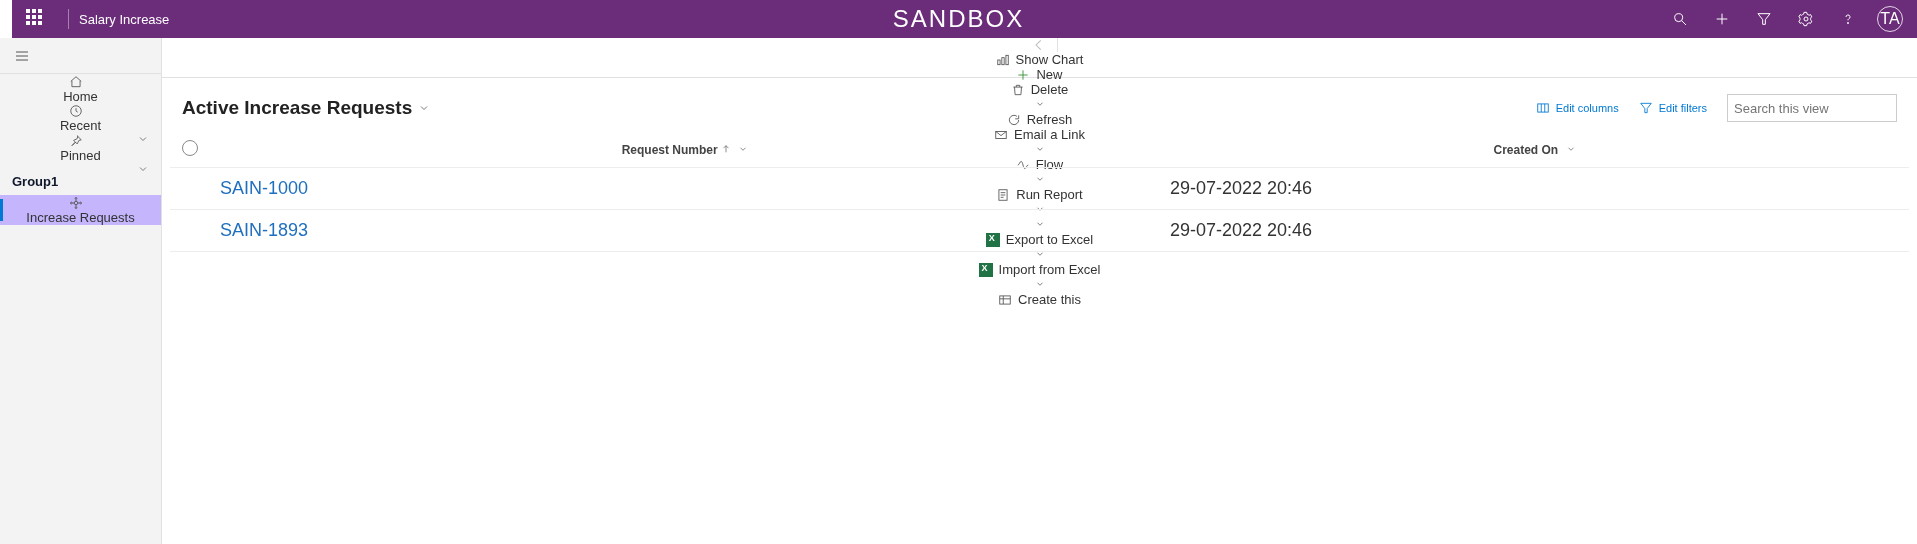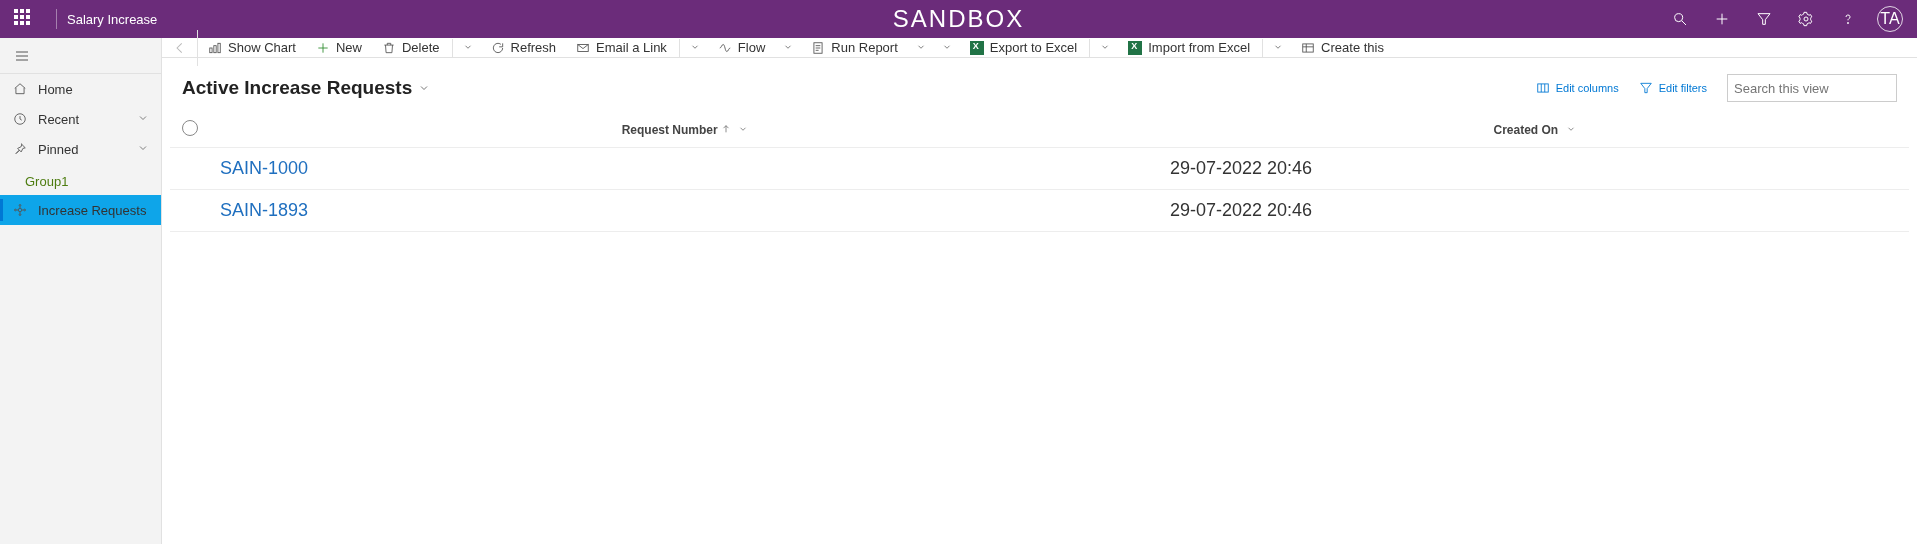--- a/index.html
+++ b/index.html
@@ -22,20 +22,21 @@
 
   
   .topbar {
     height: 38px;
     background: var(--purple);
     color: #fff;
     display: flex;
     align-items: center;
     padding: 0 8px;
     font-size: 13px;
+    margin-left: 12px;
   }
   .topbar .waffle {
     width: 20px; height: 20px;
     display: grid;
     grid-template-columns: repeat(3, 4px);
     grid-template-rows: repeat(3, 4px);
     gap: 2px;
     margin: 0 12px 0 6px;
     cursor: pointer;
   }
@@ -67,38 +68,39 @@
     display: flex; flex-direction: column; font-size: 13px; color: var(--text);
   }
   .sidebar .hamburger-row {
     height: 36px; display: flex; align-items: center; padding-left: 14px;
     border-bottom: 1px solid var(--sidebar-border);
   }
   .sidebar .hamburger-row svg { width: 16px; height: 16px; stroke: var(--icon); stroke-width: 1.5; fill: none; }
   .sidebar .nav-item {
     height: 30px; display: flex; align-items: center; padding: 0 12px; cursor: pointer;
     position: relative;
+    flex-direction: column;
   }
   .sidebar .nav-item .nav-icon { width: 16px; height: 16px; margin-right: 10px; display:flex; align-items:center; justify-content:center; }
   .sidebar .nav-item .nav-icon svg { width: 14px; height: 14px; stroke: var(--icon); fill: none; stroke-width: 1.5; }
   .sidebar .nav-item .chev { margin-left: auto; }
   .sidebar .nav-item .chev svg { width: 12px; height: 12px; stroke: var(--icon); fill: none; stroke-width: 1.5; }
-  .sidebar .group-label { font-weight: 400; padding: 10px 25px 6px; color: #4d7c0f; }
-  .sidebar .nav-item.active { background: #0ea5e9; align-items: center; }
+  .sidebar .group-label { font-weight: 700; padding: 10px 12px 6px; color: #0f172a; }
+  .sidebar .nav-item.active { background: #c4b5fd; align-items: center; }
   .sidebar .nav-item.active::before {
     content: ""; position: absolute; left: 0; top: 4px; bottom: 4px; width: 3px; background: var(--accent-blue);
   }
 
   
   .main { flex: 1; display: flex; flex-direction: column; position: relative; }
 
   
   .cmdbar {
-    height: 20px; border-bottom: 1px solid var(--toolbar-border);
-    display: flex; align-items: center; font-size: 13px; color: var(--text);
+    height: 40px; border-bottom: 1px solid var(--toolbar-border);
+    display: flex; align-items: center; font-size: 13px; color: var(--text); flex-direction: column;
   }
   .cmdbar .back {
     width: 36px; height: 36px; display: flex; align-items: center; justify-content: center;
     border-right: 1px solid var(--toolbar-border);
     cursor: pointer;
   }
   .cmdbar .back svg { width: 14px; height: 14px; stroke: #bbb; fill: none; stroke-width: 1.8; }
   .cmdbar .cmd {
     display: flex; align-items: center; padding: 0 10px; height: 100%; cursor: pointer; gap: 6px;
     white-space: nowrap;

